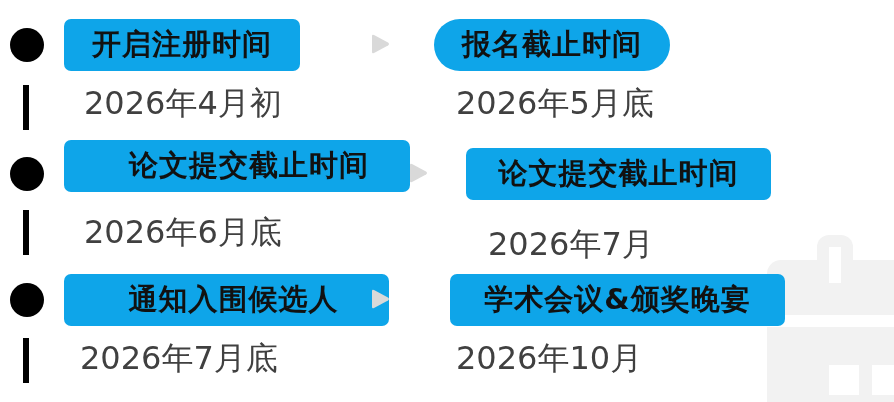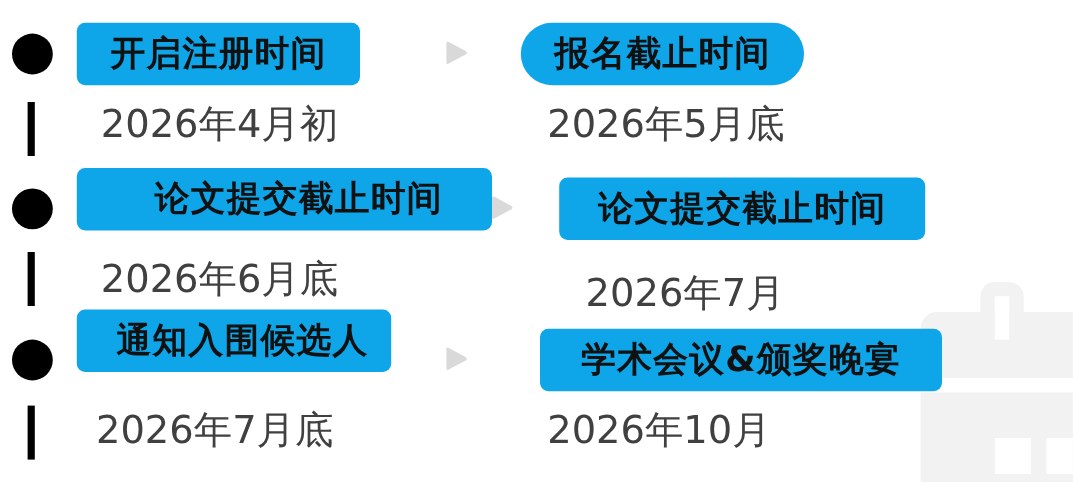--- a/index.html
+++ b/index.html
@@ -117,21 +117,21 @@
   <div class="label-box" style="left:466px; top:148px; width:305px;">
     <span class="label-text">论文提交截止时间</span>
   </div>
   <div class="date" style="left:488px; top:217px;margin-top:12px;">2026年7月</div>
 </div>
 
 <div>
   <div class="bullet" style="left:10px; top:283px;"></div>
   <div class="vbar" style="left:23px; top:338px;"></div>
 
-  <div class="label-box" style="left:64px; top:258px; width:262px;padding-left:14px;">
+  <div class="label-box" style="left:64px; top:274px; width:325px;padding-left:14px;">
     <span class="label-text">通知入围候选人</span>
   </div>
   <div class="date" style="left:80px; top:343px;">2026年7月底</div>
 
   <svg class="arrow" style="left:369px; top:288px;" viewBox="0 0 22 22">
     <path d="M3 3 Q3 1 5 2 L19 9.5 Q21 11 19 12.5 L5 20 Q3 21 3 19 Z" fill="#d9d9d9"></path>
   </svg>
 
   <div class="label-box" style="left:450px; top:274px; width:335px;">
     <span class="label-text">学术会议&amp;颁奖晚宴</span>

